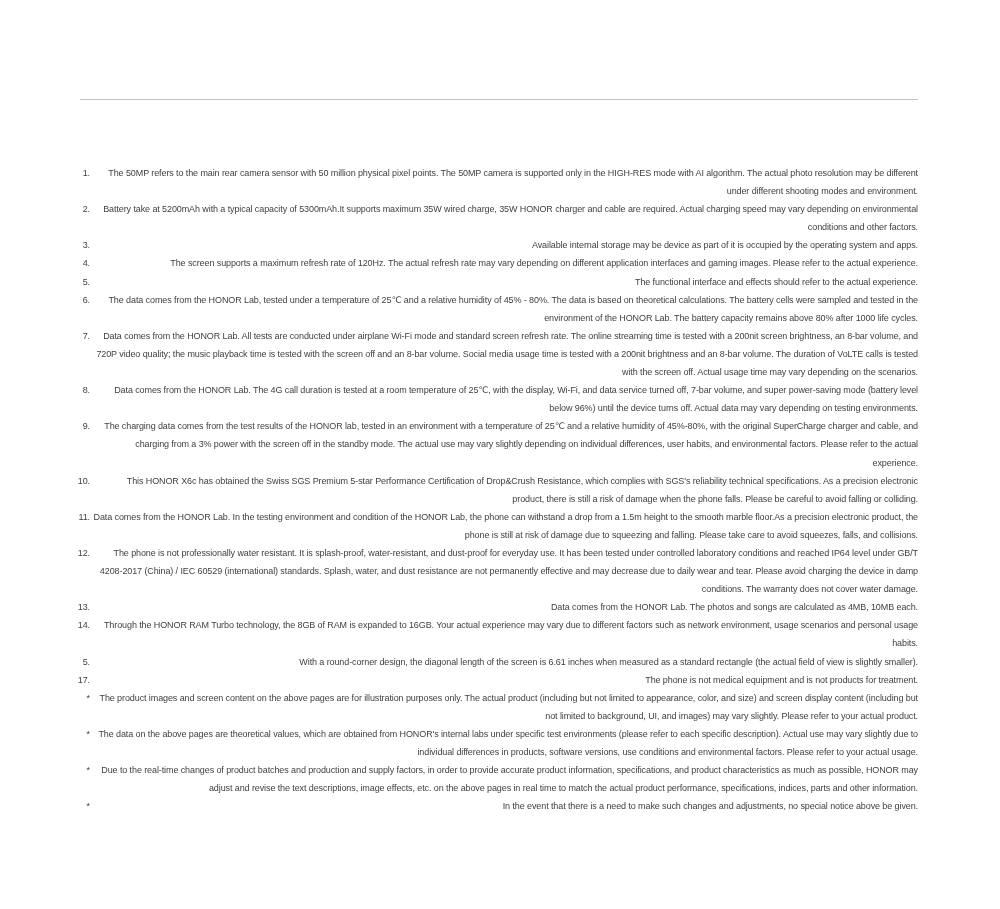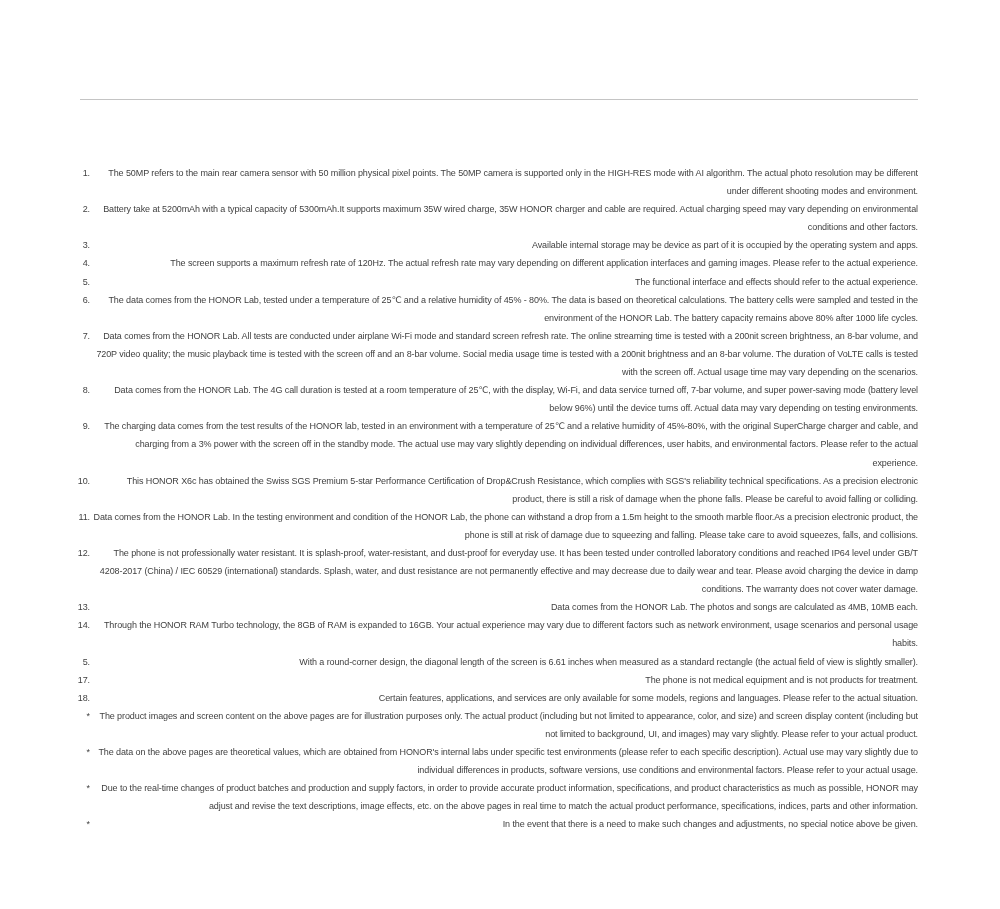--- a/index.html
+++ b/index.html
@@ -115,24 +115,20 @@
     <span class="fn-text">Through the HONOR RAM Turbo technology, the 8GB of RAM is expanded to 16GB. Your actual experience may vary due to different factors such as network environment, usage scenarios and personal usage habits.</span>
   </div>
   <div class="fn-row">
     <span class="fn-marker">5.</span>
     <span class="fn-text">With a round-corner design, the diagonal length of the screen is 6.61 inches when measured as a standard rectangle (the actual field of view is slightly smaller).</span>
   </div>
   <div class="fn-row">
     <span class="fn-marker">17.</span>
     <span class="fn-text">The phone is not medical equipment and is not products for treatment.</span>
   </div>
-  <div class="fn-row">
-    <span class="fn-marker">18.</span>
-    <span class="fn-text">Certain features, applications, and services are only available for some models, regions and languages. Please refer to the actual situation.</span>
-  </div>
 
   <div class="fn-row note-row">
     <span class="fn-marker">*</span>
     <span class="fn-text">The product images and screen content on the above pages are for illustration purposes only. The actual product (including but not limited to appearance, color, and size) and screen display content (including but not limited to background, UI, and images) may vary slightly. Please refer to your actual product.</span>
   </div>
   <div class="fn-row note-row">
     <span class="fn-marker">*</span>
     <span class="fn-text">The data on the above pages are theoretical values, which are obtained from HONOR's internal labs under specific test environments (please refer to each specific description). Actual use may vary slightly due to individual differences in products, software versions, use conditions and environmental factors. Please refer to your actual usage.</span>
   </div>
   <div class="fn-row note-row">

